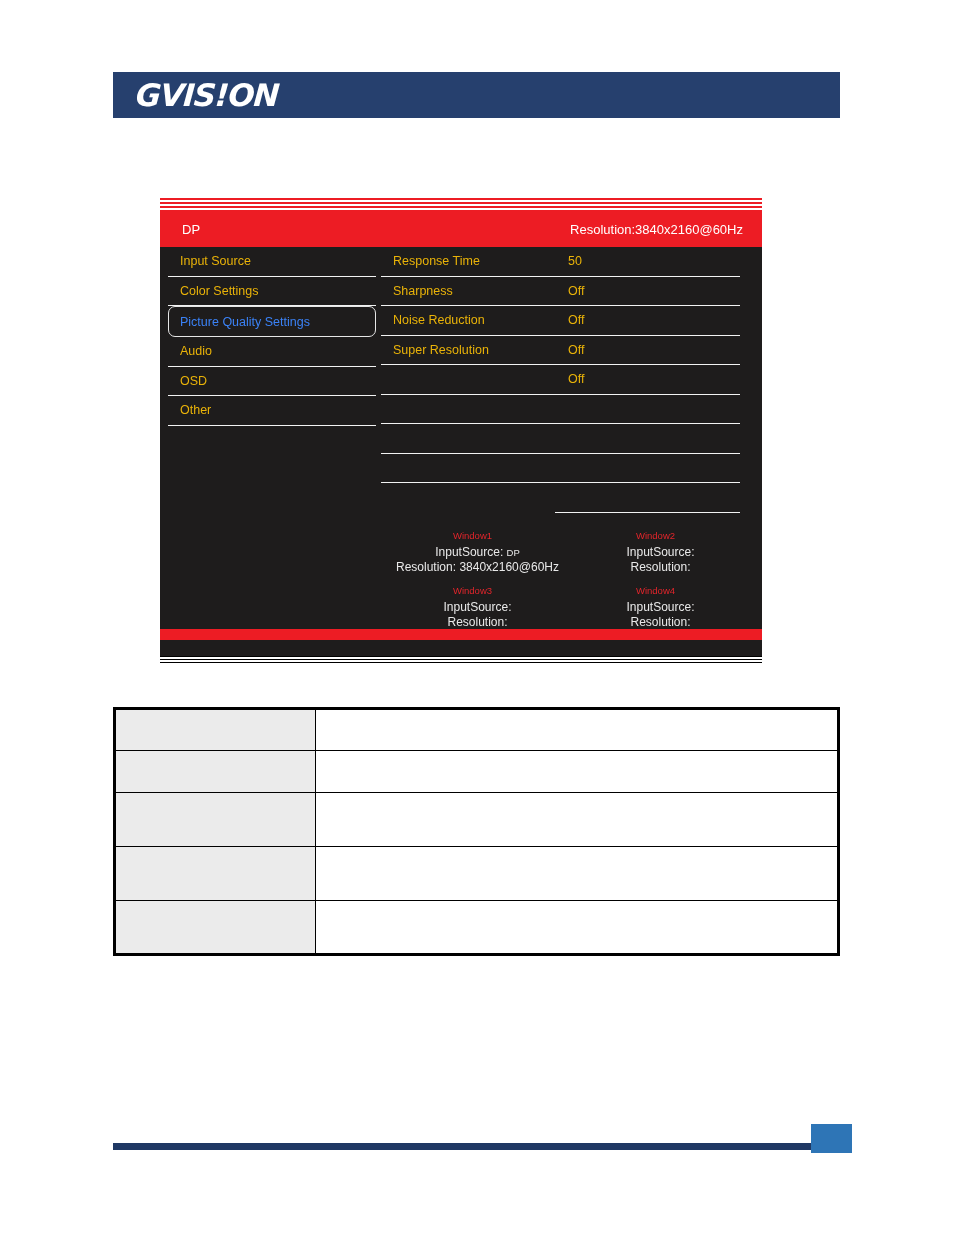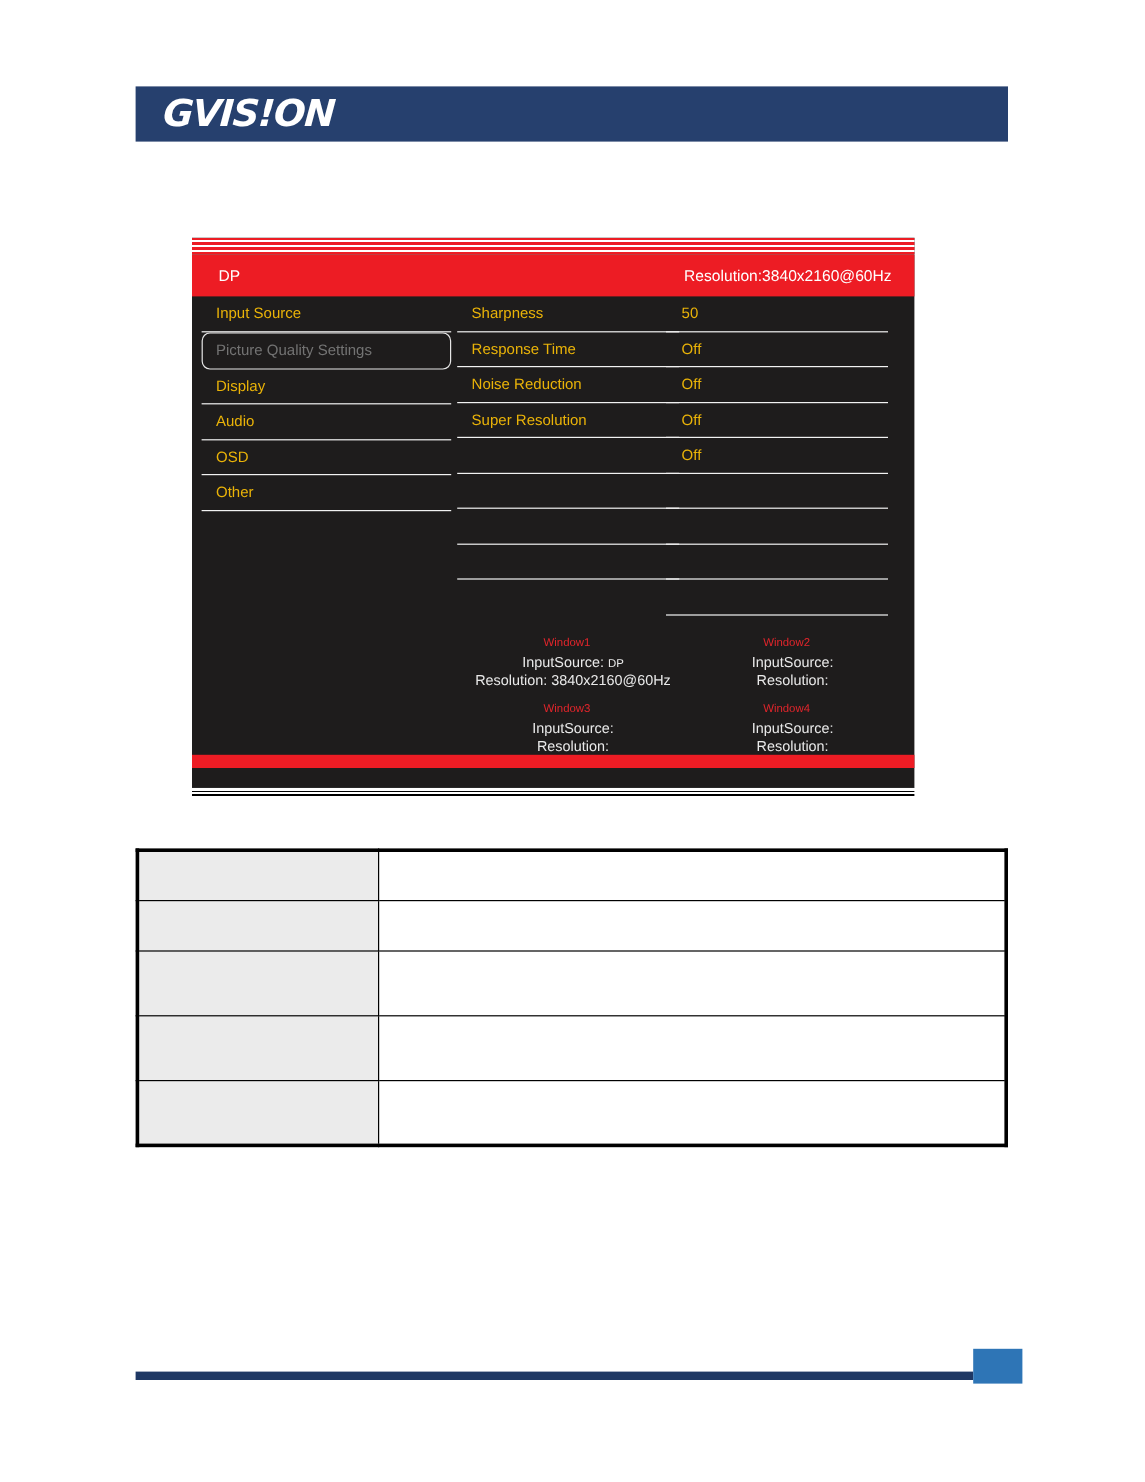--- a/index.html
+++ b/index.html
@@ -102,21 +102,21 @@
     box-sizing: border-box;
     color: #eab308;
     font-size: 12.5px;
     padding-left: 12px;
     white-space: nowrap;
   }
   .osd-row.blank { color: transparent; }
   .osd-row.selected {
     border: 1.5px solid #e6e6e6;
     border-radius: 7px;
-    color: #737373;
+    color: #3b82f6;
     height: 31px;
     padding-left: 11px;
   }
   .col-values .osd-row { padding-left: 13px; }
 
   
   .window-info {
     position: absolute;
     left: 221px;
     top: 332px;
@@ -227,30 +227,30 @@
 
   <div class="osd-titlebar">
     <span class="osd-source-label">DP</span>
     <span class="osd-resolution-label">Resolution:3840x2160@60Hz</span>
   </div>
 
   <div class="osd-body">
 
     <div class="osd-col col-menu">
       <div class="osd-row">Input Source</div>
+      <div class="osd-row">Color Settings</div>
       <div class="osd-row selected">Picture Quality Settings</div>
-      <div class="osd-row">Display</div>
       <div class="osd-row">Audio</div>
       <div class="osd-row">OSD</div>
       <div class="osd-row">Other</div>
     </div>
 
     <div class="osd-col col-items">
+      <div class="osd-row">Response Time</div>
       <div class="osd-row">Sharpness</div>
-      <div class="osd-row">Response Time</div>
       <div class="osd-row">Noise Reduction</div>
       <div class="osd-row">Super Resolution</div>
       <div class="osd-row blank"></div>
       <div class="osd-row blank"></div>
       <div class="osd-row blank"></div>
       <div class="osd-row blank"></div>
     </div>
 
     <div class="osd-col col-values">
       <div class="osd-row">50</div>

